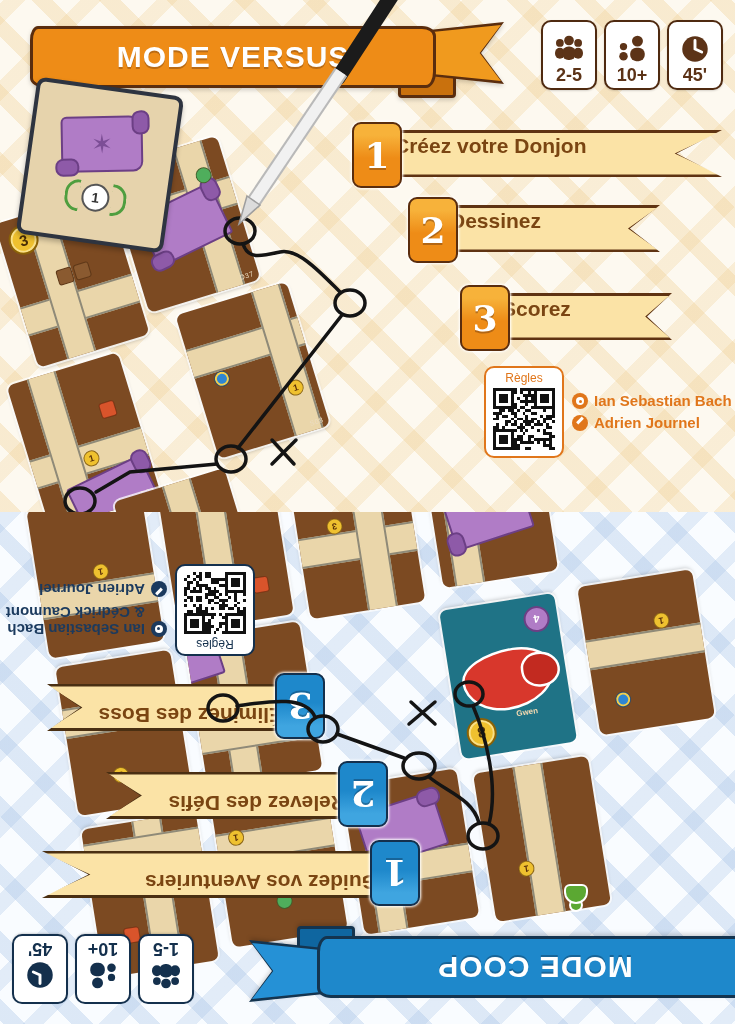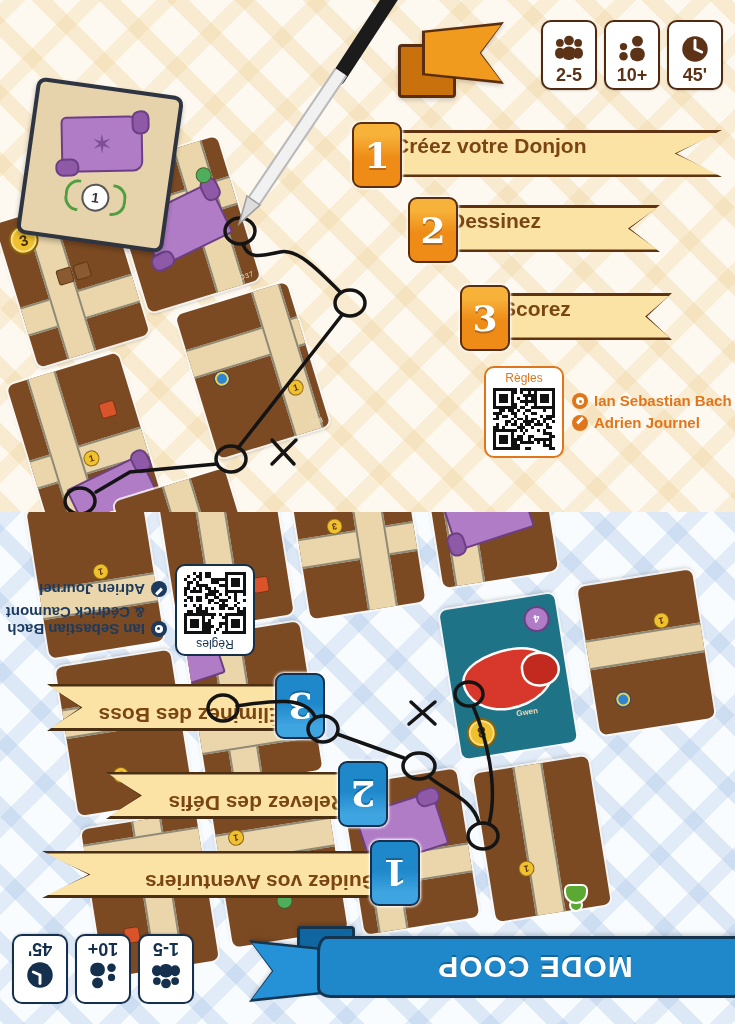--- a/index.html
+++ b/index.html
@@ -194,20 +194,21 @@
       <line x1="341" y1="72" x2="252" y2="204" stroke="#b9b9b9" stroke-width="15"></line>
       <line x1="341" y1="72" x2="252" y2="204" stroke="#f1f1f1" stroke-width="11"></line>
       <polygon points="247,196 260,205 239,224" fill="#dcdcdc" stroke="#9e9e9e" stroke-width="1.5"></polygon>
     </svg>
 
     <div class="ribbon" style="left:30px;top:20px;width:470px;height:78px;">
       <div class="rib-fold" style="left:368px;top:24px;width:52px;height:48px;"></div>
       <div class="rib-tail" style="left:392px;top:2px;width:82px;height:62px;">
           <i></i>
         </div>
+      <div class="rib-body" style="left:0;top:6px;width:400px;height:56px;">MODE VERSUS</div>
     </div>
 
     <div class="badges" style="right:12px;top:20px;">
       <div class="badge">
         <svg viewBox="0 0 28 26" fill="currentColor">
           <circle cx="6.5" cy="8" r="3.2"></circle>
             <rect x="2.5" y="12" width="8" height="9" rx="4"></rect>
           <circle cx="21.5" cy="8" r="3.2"></circle>
             <rect x="17.5" y="12" width="8" height="9" rx="4"></rect>
           <circle cx="14" cy="6" r="4"></circle>

